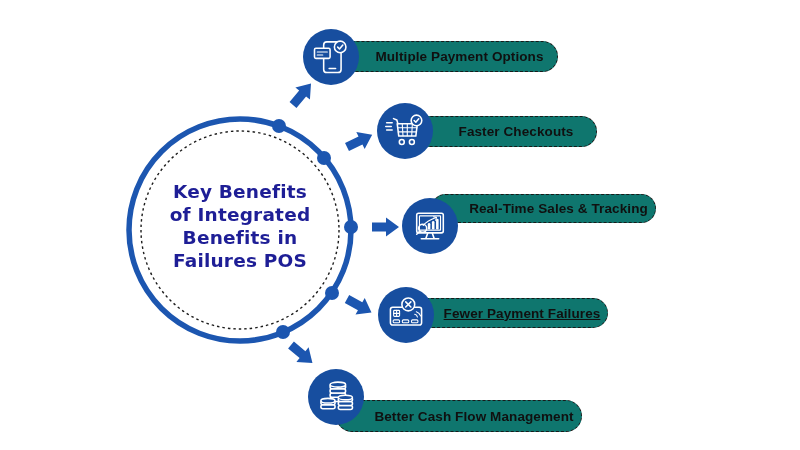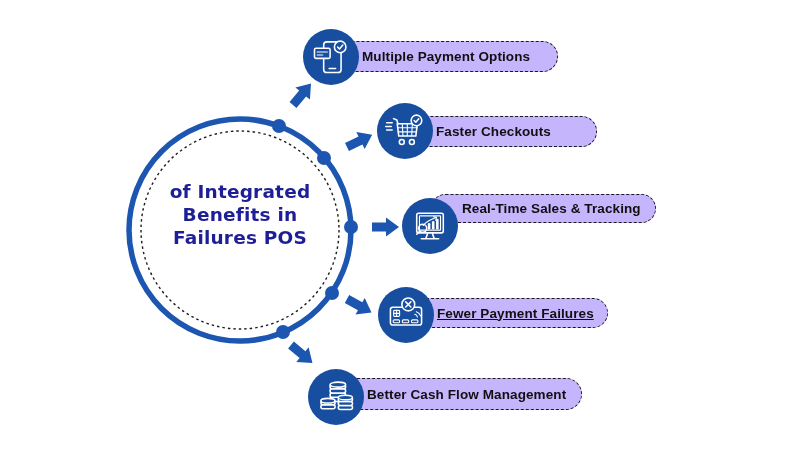--- a/index.html
+++ b/index.html
@@ -22,22 +22,22 @@
   .arrow{fill:var(--ring-blue);}
   .central-title{
     position:absolute;left:138px;top:180px;width:204px;z-index:1;
     text-align:center;color:var(--title-navy);
     font-family:"DejaVu Sans","Liberation Sans",sans-serif;
     font-weight:700;font-size:18.5px;line-height:23px;letter-spacing:.2px;
   }
   .central-title span{display:block;}
   .pill{
     position:absolute;z-index:1;box-sizing:border-box;
-    border:1.5px dashed #1a1a1a;border-radius:16px;background:#c4b5fd;
-    display:flex;align-items:center;
+    border:1.5px dashed #1a1a1a;border-radius:16px;background:#0f766e;
+    display:flex;align-items:center;justify-content:center;
     padding-left:30px;white-space:nowrap;
     font-weight:700;font-size:13.5px;letter-spacing:.1px;color:var(--label-text);
   }
   .icon-circle{
     position:absolute;z-index:2;width:56px;height:56px;border-radius:50%;
     background:var(--icon-blue);
     display:flex;align-items:center;justify-content:center;
   }
   .icon-circle svg{width:44px;height:44px;display:block;}
   .icon-circle svg *{stroke:#ffffff;stroke-width:1.7;fill:none;stroke-linecap:round;stroke-linejoin:round;}
@@ -74,20 +74,21 @@
     <g transform="translate(347,299) rotate(29)">
       <polygon class="arrow" points="0,-4.5 15,-4.5 15,-9.5 28,0 15,9.5 15,4.5 0,4.5"></polygon>
     </g>
     <g transform="translate(291,345) rotate(40)">
       <polygon class="arrow" points="0,-4.5 15,-4.5 15,-9.5 28,0 15,9.5 15,4.5 0,4.5"></polygon>
     </g>
   </svg>
 
   
   <div class="central-title">
+    <span>Key Benefits</span>
     <span>of Integrated</span>
     <span>Benefits in</span>
     <span>Failures POS</span>
   </div>
 
   
   <div class="benefit-row">
     <div class="pill" style="left:331px;top:41px;width:227px;height:31px;">
       <span>Multiple Payment Options</span>
     </div>
@@ -168,21 +169,21 @@
         <rect class="thin" x="30" y="29.3" width="7" height="3.2" rx="1.2"></rect>
         <circle class="bluefill" cx="26.5" cy="12.5" r="7"></circle>
         <line x1="23.7" y1="9.7" x2="29.3" y2="15.3"></line>
         <line x1="29.3" y1="9.7" x2="23.7" y2="15.3"></line>
       </svg>
     </div>
   </div>
 
   
   <div class="benefit-row">
-    <div class="pill" style="left:336px;top:378px;width:246px;height:32px;">
+    <div class="pill" style="left:336px;top:400px;width:246px;height:32px;">
       <span>Better Cash Flow Management</span>
     </div>
     <div class="icon-circle" style="left:308px;top:369px;">
       <svg viewBox="0 0 48 48">
         <g>
           <rect class="bluefill" x="17.5" y="24.3" width="17" height="4.6" rx="2.3"></rect>
           <rect class="bluefill" x="17.5" y="19.7" width="17" height="4.6" rx="2.3"></rect>
           <rect class="bluefill" x="17.5" y="15.1" width="17" height="4.6" rx="2.3"></rect>
           <rect class="bluefill" x="17.5" y="10.5" width="17" height="4.6" rx="2.3"></rect>
           <ellipse class="bluefill" cx="26" cy="10.5" rx="8.5" ry="2.7"></ellipse>

